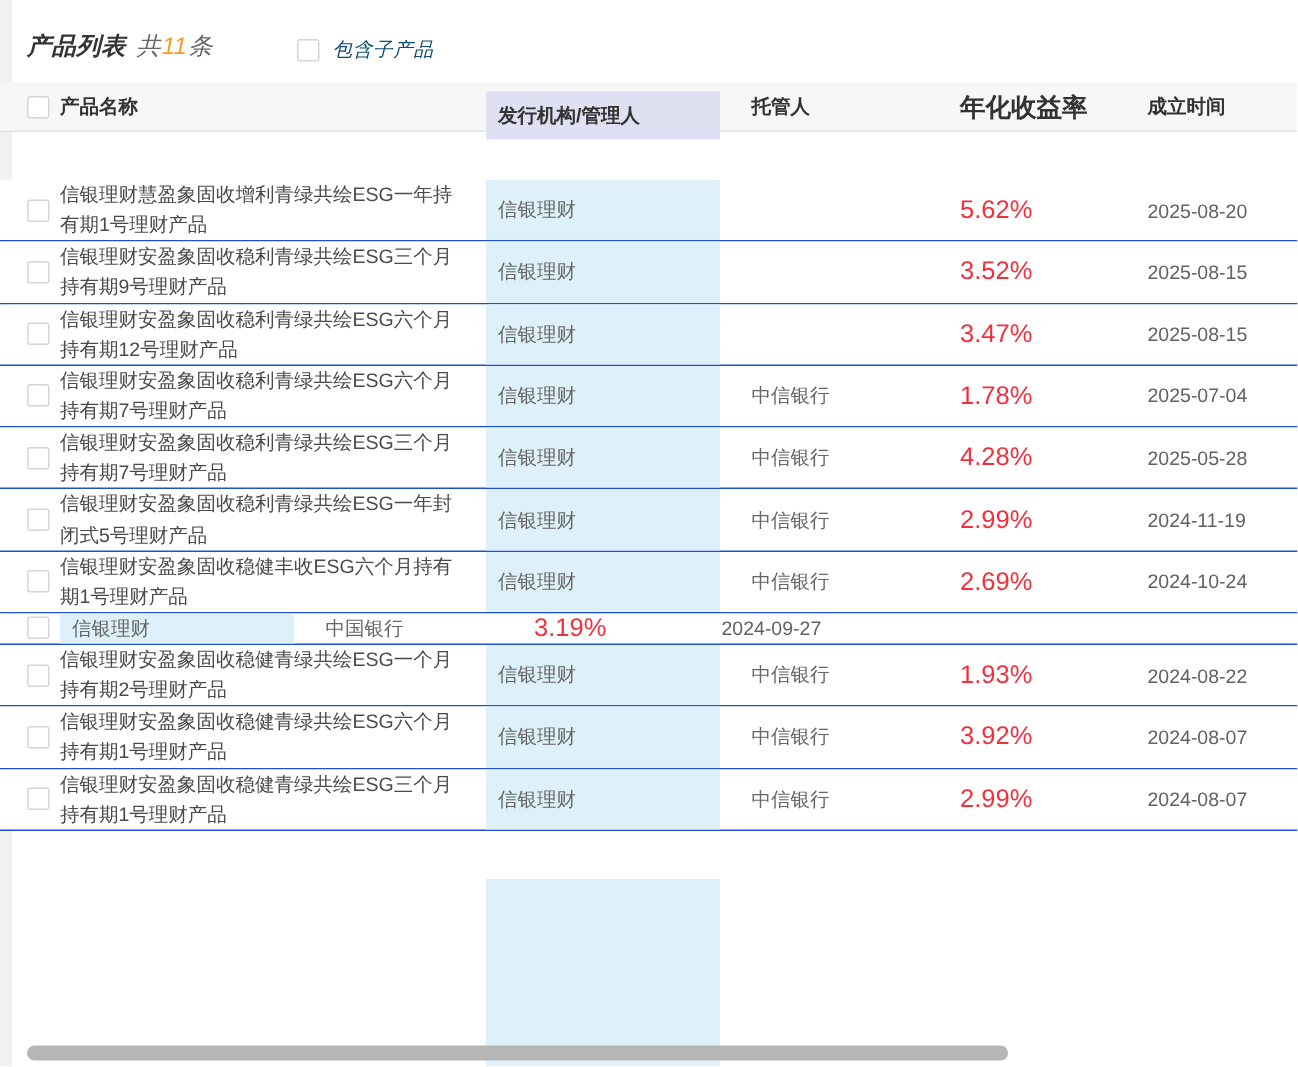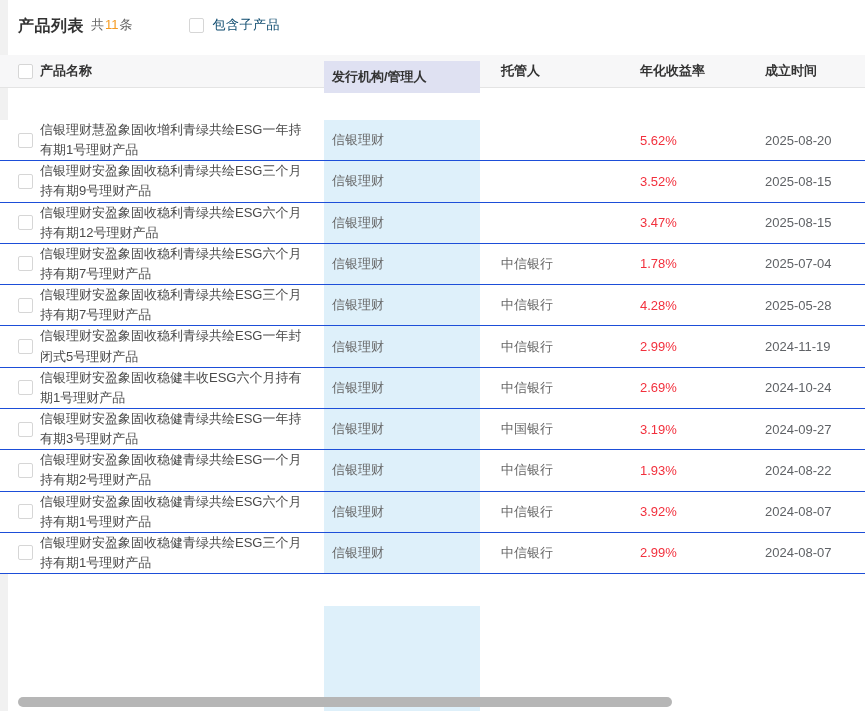--- a/index.html
+++ b/index.html
@@ -5,23 +5,23 @@
   html,body{margin:0;padding:0;}
   body{
     width:865px;height:711px;overflow:hidden;background:#fff;
     font-family:"Liberation Sans","DejaVu Sans",sans-serif;
     -webkit-font-smoothing:antialiased;
   }
   .app{position:relative;width:865px;height:711px;background:#fff;overflow:hidden;}
   .left-strip{position:absolute;left:0;top:0;width:8px;height:711px;background:#f1f1f1;}
 
   
-  .titlebar{position:absolute;top:16px;left:18px;right:16px;height:26px;display:flex;align-items:flex-start;}
+  .titlebar{position:absolute;top:16px;left:18px;right:16px;height:26px;display:flex;align-items:flex-end;font-style:italic;}
   .title{font-size:16px;font-weight:bold;color:#333;letter-spacing:.5px;}
-  .count{font-size:13px;color:#666;margin-left:7px;}
+  .count{font-size:16px;color:#666;margin-left:7px;}
   .count-num{color:#f59b22;padding:0 1px;}
   .include-sub{display:flex;align-items:center;margin-left:56px;cursor:pointer;}
   .include-sub .lbl{font-size:13px;color:#0c4a6e;margin-left:9px;letter-spacing:.5px;}
 
   .checkbox{
     display:inline-block;width:15px;height:15px;box-sizing:border-box;
     border:1px solid #d6d6d6;border-radius:2px;background:#fff;flex:0 0 15px;
   }
 
   
@@ -35,21 +35,21 @@
     flex:0 0 55.4px;display:flex;align-items:stretch;background:#fff;
     border-bottom:1px solid #1d4ed8;box-sizing:border-box;padding-left:18px;
   }
   .cell{display:flex;align-items:center;box-sizing:border-box;}
   .c-check{width:22px;}
   .c-name{width:284px;padding-right:14px;font-size:13px;color:#4a4a4a;line-height:1.55;}
   .c-issuer{width:156px;padding-left:8px;font-size:13px;color:#666;}
   .thead .c-issuer{background:#dfe1f2;height:100%;margin-top:11px;}
   .trow .c-issuer{background:#def0fa;}
   .c-custodian{width:148px;padding-left:21px;font-size:13px;color:#666;}
-  .c-rate{width:130px;padding-left:12px;font-size:13px;}
+  .c-rate{width:130px;padding-left:12px;font-size:17px;}
   .trow .c-rate{color:#f2303d;}
   .c-date{flex:1;padding-left:7px;font-size:13px;color:#5f6266;}
   .thead .cell{color:#333;}
 
   .tfill{flex:1 1 auto;display:flex;}
   .fill-issuer{margin-left:324px;width:156px;background:#def0fa;}
 
   
   .hscrollbar{
     position:absolute;left:18px;bottom:4px;width:654px;height:10px;
@@ -220,23 +220,20 @@
       <span>2.69%</span>
     </div>
     <div class="cell c-date">
       <span>2024-10-24</span>
     </div>
   </div>
         <div class="trow">
     <div class="cell c-check">
       <span class="checkbox"></span>
     </div>
-    <div class="cell c-name">
-      <span>信银理财安盈象固收稳健青绿共绘ESG一年持有期3号理财产品</span>
-    </div>
     <div class="cell c-issuer">
       <span>信银理财</span>
     </div>
     <div class="cell c-custodian">
       <span>中国银行</span>
     </div>
     <div class="cell c-rate">
       <span>3.19%</span>
     </div>
     <div class="cell c-date">

